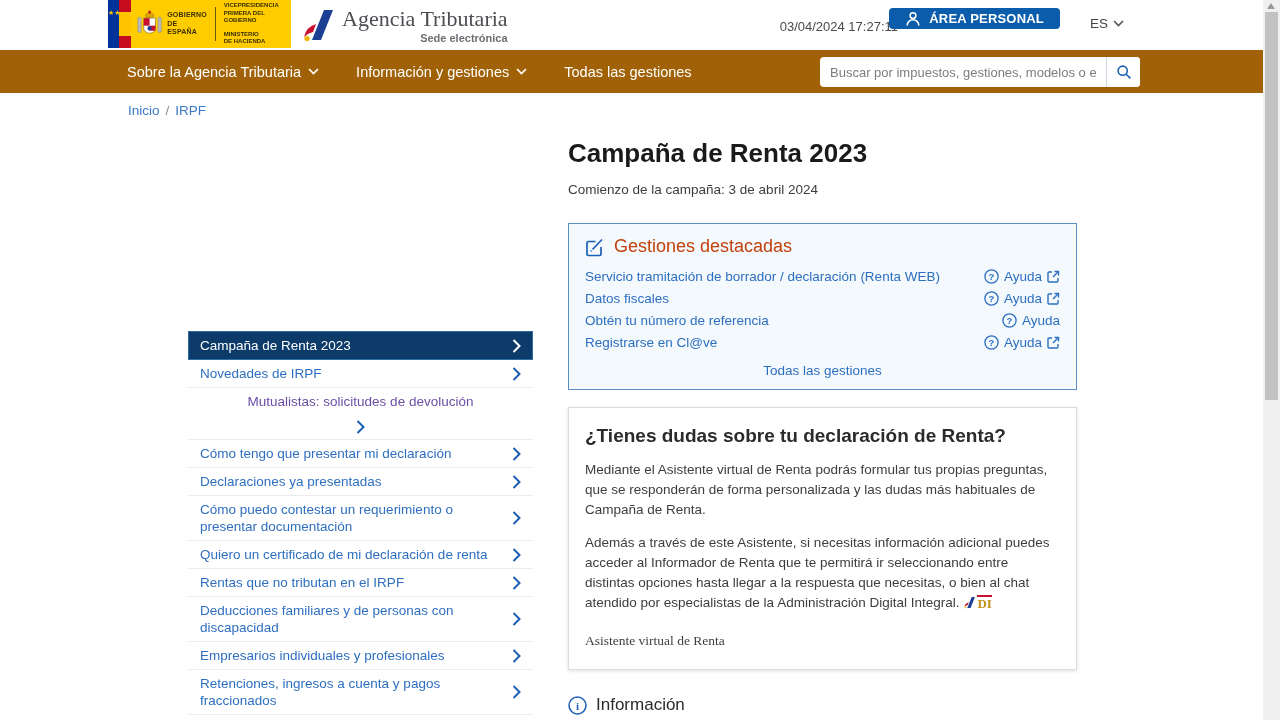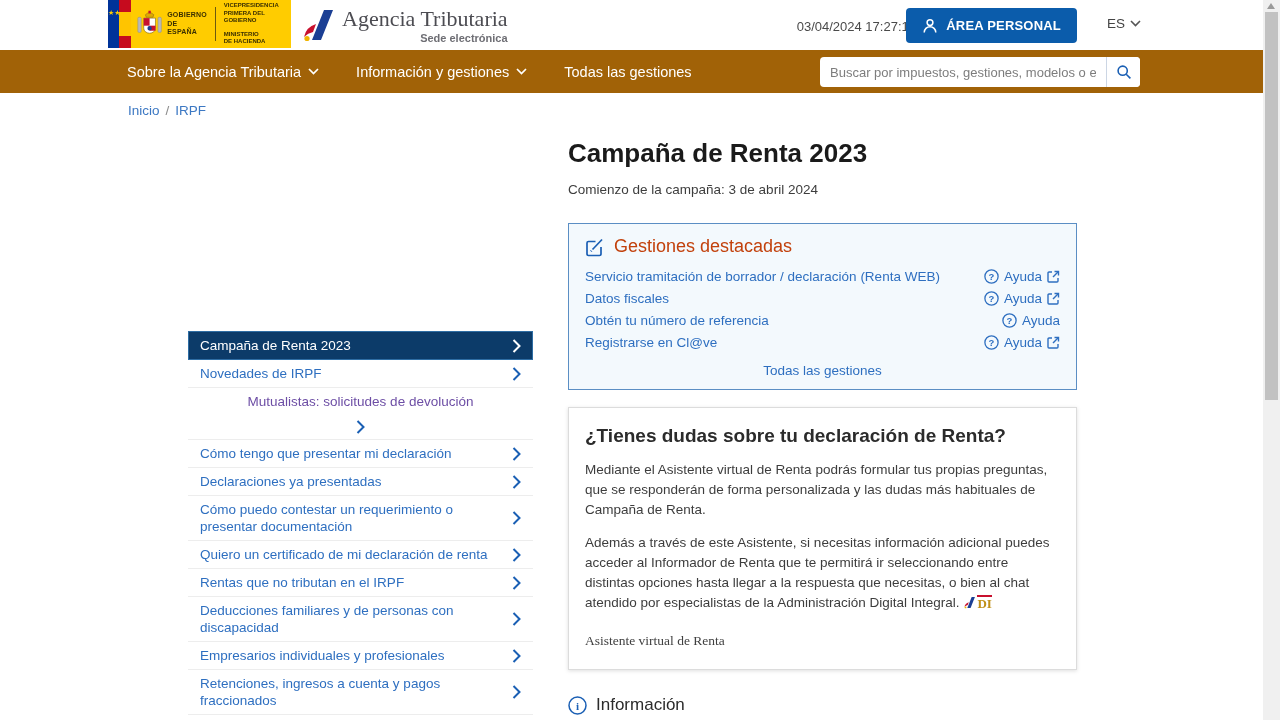--- a/index.html
+++ b/index.html
@@ -1,38 +1,38 @@
 <!DOCTYPE html>
 <html><head>
 <meta charset="utf-8">
 <style>
   * { margin:0; padding:0; box-sizing:border-box; }
   html,body { width:1280px; height:720px; overflow:hidden; background:#fff;
               font-family:"Liberation Sans", sans-serif; }
 
   
-  .header { position:absolute; top:0; left:0; right:17px; height:50px; background:#fff; }
+  .header { position:absolute; top:0; left:0; right:34px; height:50px; background:#fff; }
 
   .gov-block { position:absolute; left:108px; top:0; width:183px; height:48px;
                display:flex; overflow:hidden; }
   .eu-strip { width:11px; background:#039; color:#ffcc00; font-size:7px; line-height:9px;
               text-align:center; padding-top:8px; overflow:hidden; }
   .flag-strip { width:12px; background:linear-gradient(to bottom,#c60b1e 0 25%,#ffc400 25% 75%,#c60b1e 75% 100%); }
   .yellow-block { flex:1; background:#ffcc00; display:flex; align-items:center; padding:2px 4px 2px 6px; gap:5px; }
   .gov-name { font-size:7px; font-weight:bold; color:#3a2f00; line-height:8.5px; letter-spacing:.2px; }
   .gov-divider { width:1px; height:34px; background:#6b5a10; margin:0 3px; }
   .ministry { font-size:6px; font-weight:bold; color:#3a2f00; line-height:7.5px; }
   .ministry .gap { height:6px; }
 
   .at-logo { position:absolute; left:300px; top:7px; display:flex; align-items:flex-start; gap:6px; }
   .at-title { font-family:"Liberation Serif", serif; font-size:22px; color:#4c4c52; line-height:24px; }
   .at-sub { font-size:11px; font-weight:bold; color:#6e6e74; text-align:right; margin-top:1px; }
 
   .hdr-datetime { position:absolute; right:348px; top:19px; font-size:13px; color:#4a4a4a; }
-  .btn-area { position:absolute; right:186px; top:8px; height:35px; background:#0b5cab; color:#fff;
+  .btn-area { position:absolute; right:186px; top:8px; height:21px; background:#0b5cab; color:#fff;
               border:none; border-radius:4px; font-size:13px; font-weight:bold; letter-spacing:.2px;
               display:flex; align-items:center; gap:8px; padding:0 16px; cursor:pointer;
               font-family:"Liberation Sans", sans-serif; }
   .lang-sel { position:absolute; right:122px; top:16px; display:flex; align-items:center; gap:5px;
               font-size:13.5px; color:#444; cursor:pointer; }
 
   
   .navbar { position:absolute; top:50px; left:0; right:17px; height:43px; background:#a16207;
             display:flex; align-items:center; }
   .nav-items { display:flex; align-items:center; gap:37px; padding-left:127px; }

